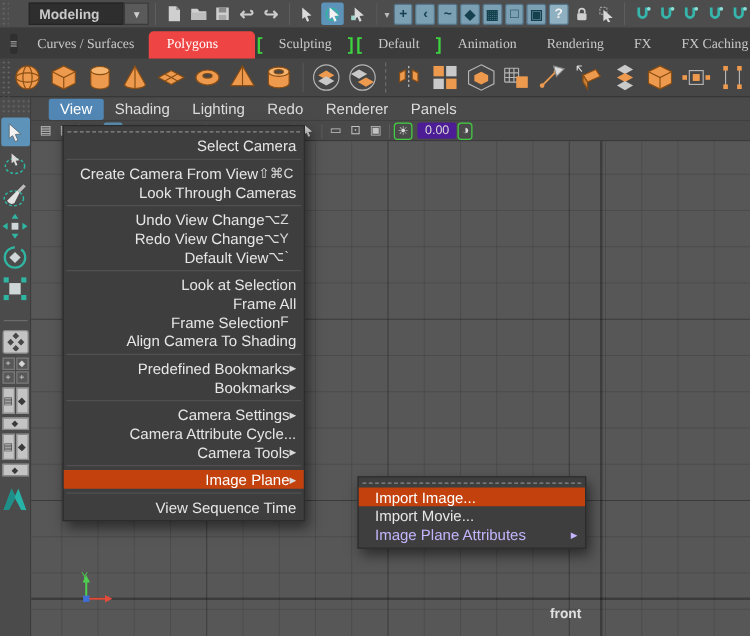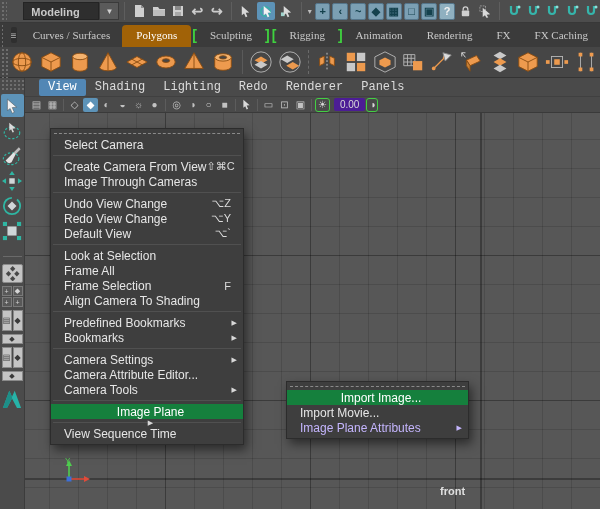--- a/index.html
+++ b/index.html
@@ -33,21 +33,21 @@
   .snapbox.help { background:#8fb0c0; color:#f2f2f2; }
   .smallarrow { color:#bdbdbd; font-size:8px; padding:0 1px; }
 
   
   .shelf-tabs { position:absolute; left:0; top:23px; width:600px; height:24px; background:#3b3b3b;
                 display:flex; align-items:flex-end; }
   .shelf-tabs .grip { height:24px; }
   .shelf-menu-btn { width:18px; height:16px; margin:0 4px 4px 8px; background:#2f2f2f; color:#b5b5b5;
                     font-size:10px; display:flex; align-items:center; justify-content:center; border-radius:2px; }
   .tab { font-size:11px; color:#c9c9c9; padding:4px 12px 6px 12px; white-space:nowrap;font-family:Liberation Serif, serif; }
-  .tab.active { background:#a16207; color:#ffffff; border-radius:4px 4px 0 0; padding:4px 14px 6px 14px;margin-top:36px; }
+  .tab.active { background:#ef4444; color:#ffffff; border-radius:4px 4px 0 0; padding:4px 30px 6px 14px;margin-top:36px; }
   .bracket { color:#3fd23f; font-size:14px; font-weight:bold; padding:0 1px 4px 1px; }
 
   
   .shelf { position:absolute; left:0; top:47px; width:600px; height:31px; background:#464646;
            border-bottom:1px solid #333; display:flex; align-items:center; }
   .shelf .grip { height:31px; }
   .sicon { width:29px; height:28px; display:flex; align-items:center; justify-content:center; }
   .sicon svg { display:block; }
   .shelf-div { width:1px; align-self:stretch; margin:3px 4px; border-right:1px solid #5a5a5a; background:#383838; }
   .shelf-div.dashed { border-right:1px dashed #6a6a6a; background:none; }
@@ -67,21 +67,21 @@
   .lay-pair { margin-top:3px; display:flex; gap:1px; }
   .lay-mini { width:10px; height:21px; background:#c4c4c4; border:1px solid #8a8a8a; color:#3a3a3a;
               font-size:8px; display:flex; align-items:center; justify-content:center; }
   .lay-wide { width:21px; height:10px; margin-top:3px; background:#c4c4c4; border:1px solid #8a8a8a;
               color:#3a3a3a; font-size:7px; display:flex; align-items:center; justify-content:center; }
   .maya-logo { margin-top:8px; }
 
   
   .panel-menubar { position:absolute; left:25px; top:78px; width:575px; height:19px; background:#4a4a4a;
                    display:flex; align-items:center; padding-left:14px; border-bottom:1px solid #404040; }
-  .pm-item { font-size:12px; color:#dcdcdc; padding:1px 9px 2px 9px; border-radius:2px;font-family:Liberation Mono, monospace; }
+  .pm-item { font-size:12px; color:#dcdcdc; padding:1px 9px 2px 9px; border-radius:2px; }
   .pm-item.active { background:#5287b5; color:#ffffff; }
 
   
   .vp-toolbar { position:absolute; left:25px; top:97px; width:575px; height:16px; background:#4a4a4a;
                 border-bottom:1px solid #3a3a3a; display:flex; align-items:center; gap:1px; padding-left:4px; overflow:hidden; }
   .vpi { min-width:15px; height:14px; color:#c2c2c2; font-size:10px; line-height:14px; text-align:center;
          display:flex; align-items:center; justify-content:center; border-radius:2px; }
   .vpi.active { background:#5d93b8; color:#fff; }
   .vp-sep { width:1px; height:12px; background:#3a3a3a; border-right:1px solid #5c5c5c; margin:0 2px; }
   .greenframe { border:1px solid #43cf43; border-radius:3px; padding:0 2px; height:14px; display:flex;
@@ -103,25 +103,25 @@
   .axis-gizmo { position:absolute; left:30px; top:342px; }
 
   
   .menu { position:absolute; background:#3e3e3e; border:1px solid #2c2c2c;
           box-shadow:3px 5px 10px rgba(0,0,0,0.5); padding-bottom:3px; z-index:10; }
   .tearoff { border-top:1px dashed #8a8a8a; margin:4px 3px 3px 3px; }
   .mrow { height:15px; display:flex; align-items:center; padding:1px 6px 1px 13px; }
   .mrow .mlabel { flex:1; font-size:12px; color:#e6e6e6; white-space:nowrap; }
   .mrow .mshort { font-size:11px; color:#dcdcdc; padding-right:6px; }
   .mrow .marrow { font-size:7px; color:#d8d8d8; }
-  .mrow.hl { background:#15803d;flex-direction:column; }
+  .mrow.hl { background:#c2410c; }
   .mrow.hl .mlabel { color:#ffffff; }
   .mrow.disabled .mlabel, .mrow.disabled .marrow { color:#c4b5fd; }
   .msep { border-top:1px solid #505050; margin:3px 2px; }
-  .view-menu { left:50px; top:128px; width:194px; }
+  .view-menu { left:50px; top:100px; width:194px;text-align:right; }
   .ip-submenu { left:250px; top:381px; width:183px;margin-left:36px; }
 </style>
 </head>
 <body>
 
 <div class="window">
 
   <div class="toolbar-top">
     <div class="grip"></div>
     <div class="dropdown">
@@ -229,21 +229,21 @@
 
   <div class="shelf-tabs">
     <div class="grip"></div>
     <div class="shelf-menu-btn">≡</div>
     <div class="tab">Curves / Surfaces</div>
     <div class="tab active">Polygons</div>
     <span class="bracket">[</span>
     <div class="tab">Sculpting</div>
     <span class="bracket">]</span>
     <span class="bracket">[</span>
-    <div class="tab">Rigging</div>
+    <div class="tab">Default</div>
     <span class="bracket">]</span>
     <div class="tab">Animation</div>
     <div class="tab">Rendering</div>
     <div class="tab">FX</div>
     <div class="tab">FX Caching</div>
 
   </div>
 
   <div class="shelf">
     <div class="grip"></div>
@@ -530,21 +530,21 @@
     <div class="tearoff"></div>
     <div class="mrow">
       <span class="mlabel">Select Camera</span>
     </div>
     <div class="msep"></div>
     <div class="mrow">
       <span class="mlabel">Create Camera From View</span>
       <span class="mshort">⇧⌘C</span>
     </div>
     <div class="mrow">
-      <span class="mlabel">Image Through Cameras</span>
+      <span class="mlabel">Look Through Cameras</span>
     </div>
     <div class="msep"></div>
     <div class="mrow">
       <span class="mlabel">Undo View Change</span>
       <span class="mshort">⌥Z</span>
     </div>
     <div class="mrow">
       <span class="mlabel">Redo View Change</span>
       <span class="mshort">⌥Y</span>
     </div>
@@ -574,21 +574,21 @@
     <div class="mrow">
       <span class="mlabel">Bookmarks</span>
       <span class="marrow">▶</span>
     </div>
     <div class="msep"></div>
     <div class="mrow">
       <span class="mlabel">Camera Settings</span>
       <span class="marrow">▶</span>
     </div>
     <div class="mrow">
-      <span class="mlabel">Camera Attribute Editor...</span>
+      <span class="mlabel">Camera Attribute Cycle...</span>
     </div>
     <div class="mrow">
       <span class="mlabel">Camera Tools</span>
       <span class="marrow">▶</span>
     </div>
     <div class="msep"></div>
     <div class="mrow hl">
       <span class="mlabel">Image Plane</span>
       <span class="marrow">▶</span>
     </div>

